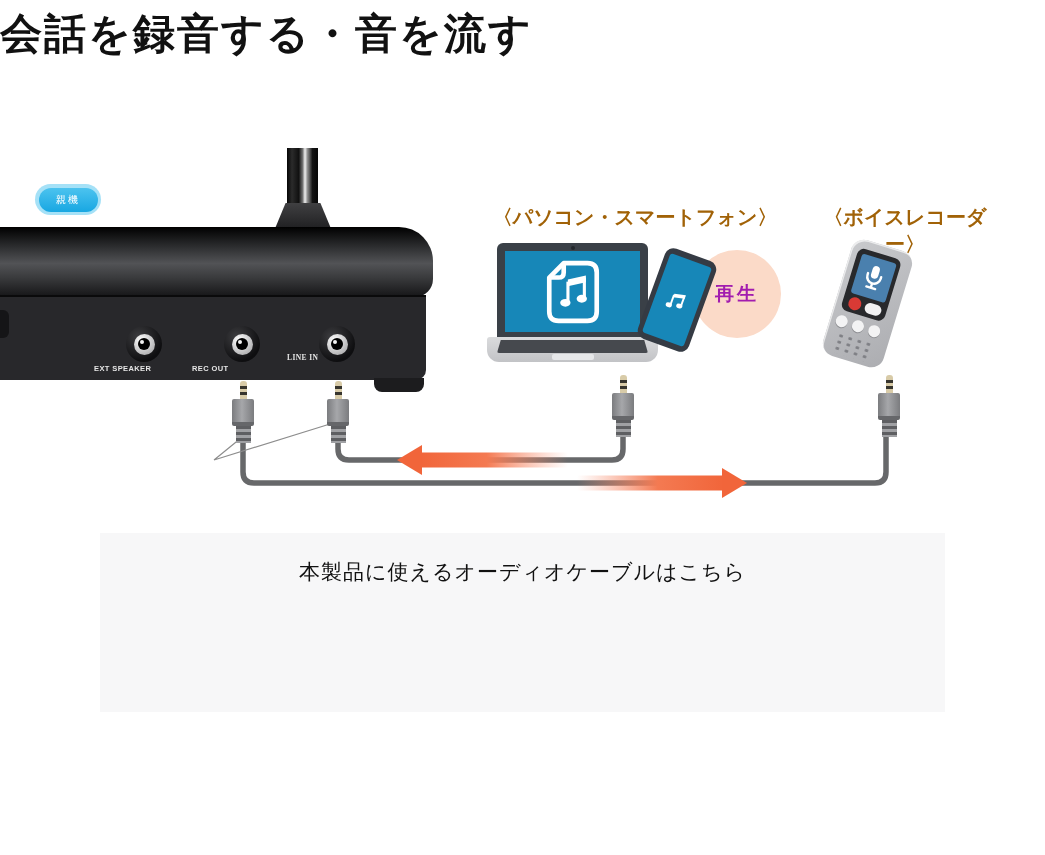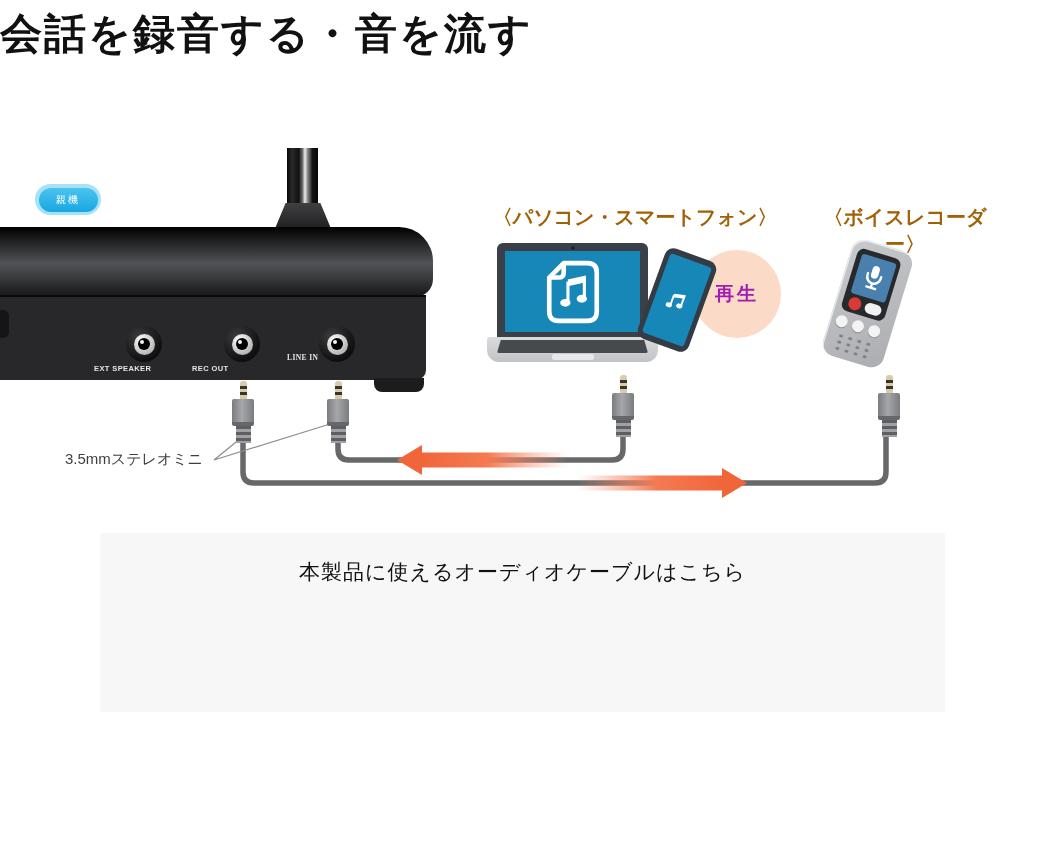--- a/index.html
+++ b/index.html
@@ -197,21 +197,20 @@
     <div class="plug-body"></div>
     <div class="plug-ridges"></div>
   </div>
   <div class="plug" style="left:878px; top:375px;">
     <div class="plug-tip"></div>
     <div class="plug-body"></div>
     <div class="plug-ridges"></div>
   </div>
 
   <div class="cable-note">
-    <div>3.5mmステレオミニ</div>
   </div>
 
   <div class="group-heading heading-pc">〈パソコン・スマートフォン〉</div>
 
   <div class="action-circle circle-play">
     <span class="action-label">再生</span>
   </div>
 
   <div>
     <div class="laptop-screen">

